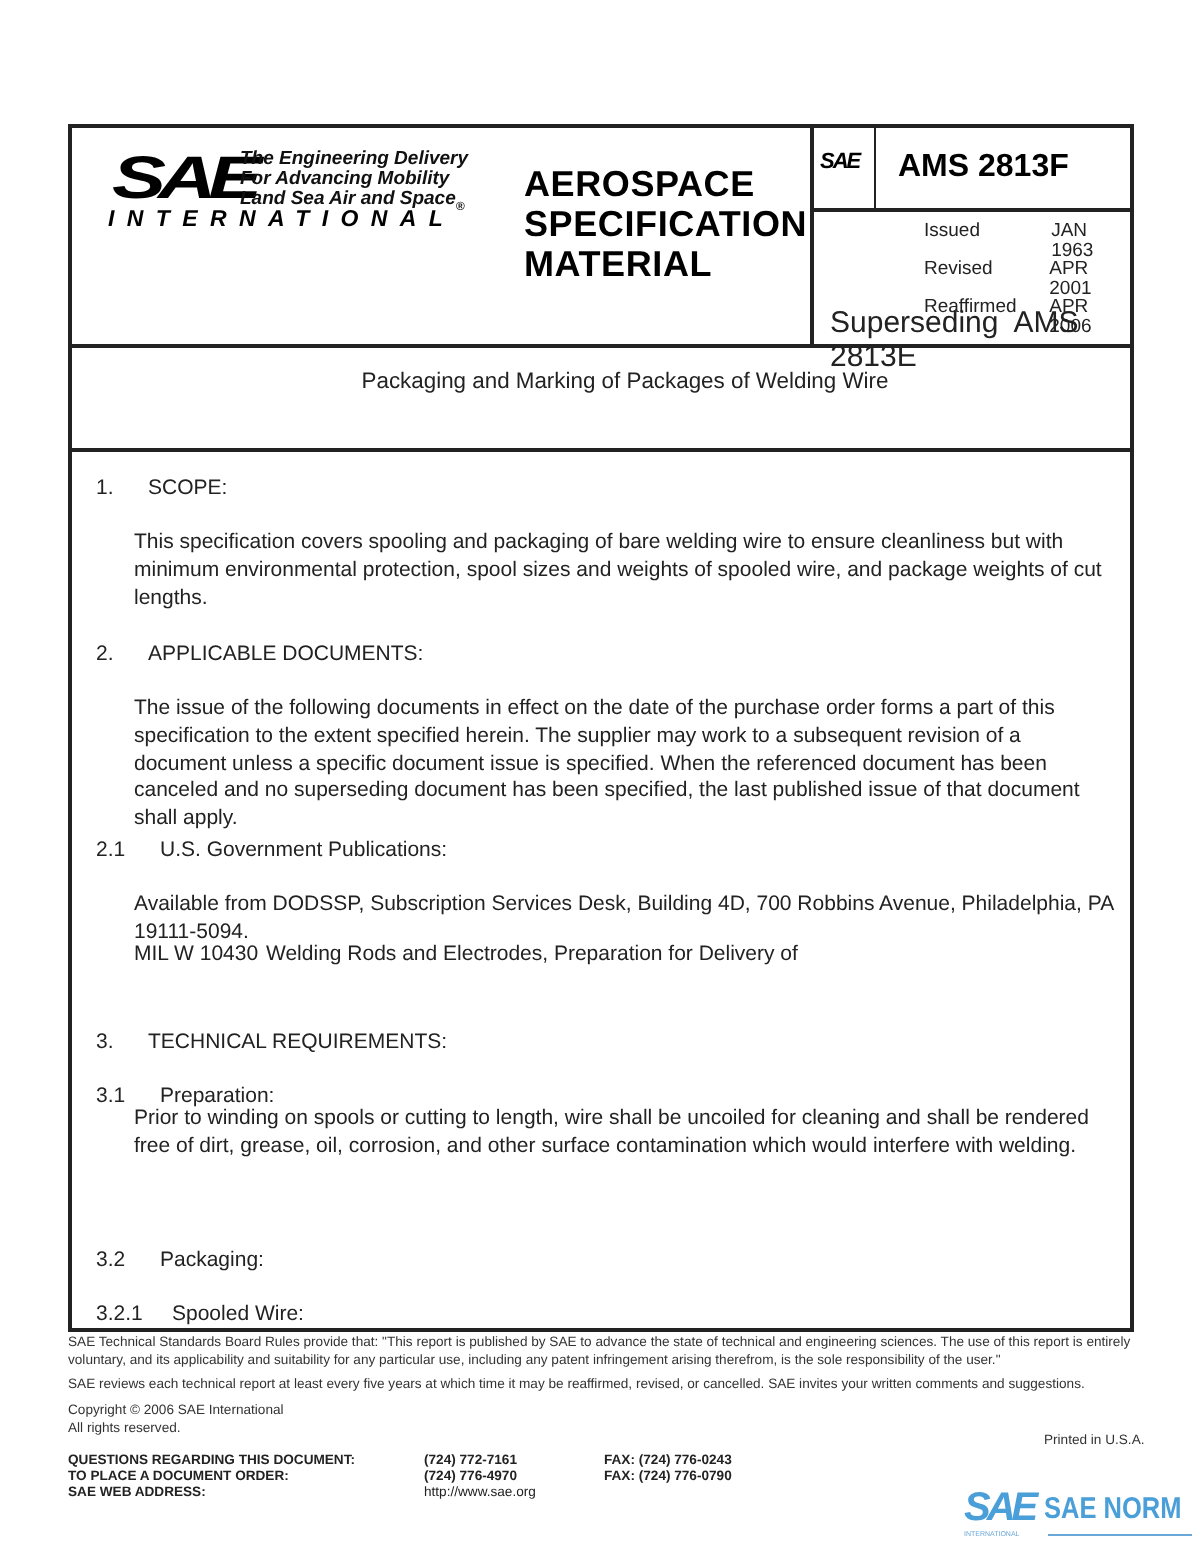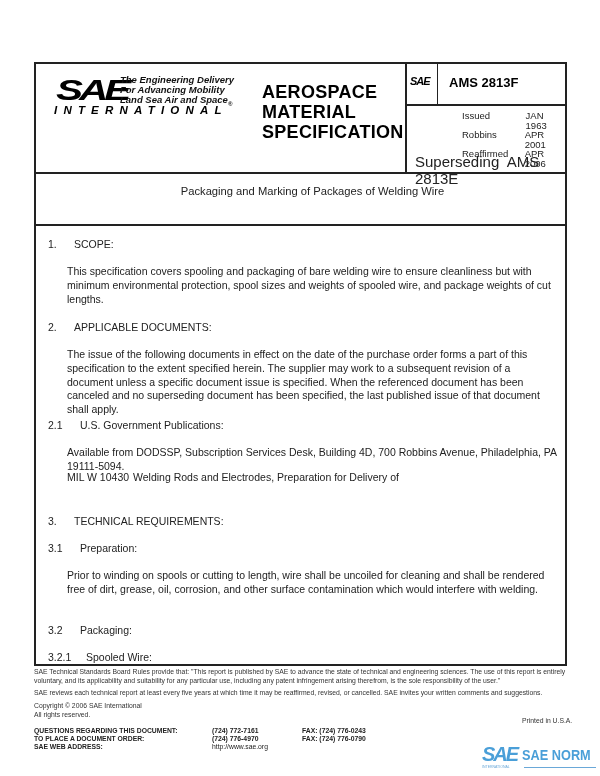--- a/index.html
+++ b/index.html
@@ -12,21 +12,21 @@
   .sae-big { position:absolute; left:20px; top:11px; font-size:30px; font-weight:bold; font-style:italic;
              letter-spacing:-3px; color:#000; transform:scaleX(1.35); transform-origin:left top; line-height:30px; }
   .tagline { position:absolute; left:84px; top:11px; font-size:9.5px; font-style:italic; font-weight:bold; line-height:10px; color:#111; }
   .intl { position:absolute; left:18px; top:40px; font-size:11.5px; font-style:italic; font-weight:bold; letter-spacing:6.2px; color:#000; }
   .address { position:absolute; left:12px; top:55px; font-size:8.4px; color:#222; white-space:nowrap; }
   .ams-title { position:absolute; left:226px; top:18px; font-size:18px; font-weight:bold; line-height:20px; color:#000; letter-spacing:0.3px; }
   .right-box { position:absolute; left:369px; top:0; width:160px; height:108px; border-left:2px solid #222; }
   .rb-top { position:absolute; left:0; top:0; width:160px; height:40px; border-bottom:2px solid #222; }
   .rb-sae { position:absolute; left:0; top:0; width:30px; height:40px; border-right:1.5px solid #222; }
   .rb-sae span { position:absolute; left:3px; top:11px; font-size:11px; font-weight:bold; font-style:italic; letter-spacing:-1px; color:#000; }
-  .rb-num { position:absolute; left:42px; top:11px; font-size:13px; font-weight:bold; color:#000; }
+  .rb-num { position:absolute; left:42px; top:11px; font-size:16px; font-weight:bold; color:#000; }
   .rb-dates { position:absolute; left:8px; top:47px; font-size:9.5px; line-height:9.5px; color:#222; }
   .rb-dates .row { display:flex;padding-left:47px; }
   .rb-dates .lbl { width:64px; }
   .rb-super { position:absolute; left:8px; top:89px; font-size:15px; color:#222; }
   .title-block { position:absolute; left:0; top:110px; width:529px; height:50px; border-bottom:2px solid #222; text-align:center; }
   .title-block div { font-size:11.2px; line-height:13px; color:#222;padding-left:24px; }
   .title-block .t1 { margin-top:11px; }
   .body { position:absolute; left:0; top:162px; width:529px; font-size:10.5px; color:#222; line-height:13.8px; }
   .h { position:absolute; left:12px; }
   .p { position:absolute; left:31px; width:490px; }
@@ -55,37 +55,37 @@
       <div class="sae-big">SAE</div>
       <div class="tagline">
         <div>The Engineering Delivery</div>
         <div>For Advancing Mobility</div>
         <div><span>Land Sea Air and Space</span><sub style="font-size:6px">®</sub></div>
       </div>
       <div class="intl">INTERNATIONAL</div>
     </div>
     <div class="ams-title">
       <div>AEROSPACE</div>
+      <div>SPECIFICATION</div>
       <div>MATERIAL</div>
-      <div>SPECIFICATION</div>
     </div>
     <div class="right-box">
       <div class="rb-top">
         <div class="rb-sae">
             <span>SAE</span>
           </div>
         <div class="rb-num">AMS 2813F</div>
       </div>
       <div class="rb-dates">
         <div class="row">
             <span class="lbl">Issued</span>
             <span>JAN 1963</span>
           </div>
         <div class="row">
-            <span class="lbl">Robbins</span>
+            <span class="lbl">Revised</span>
             <span>APR 2001</span>
           </div>
         <div class="row">
             <span class="lbl">Reaffirmed</span>
             <span>APR 2006</span>
           </div>
       </div>
       <div class="rb-super">
         <span>Superseding</span>&nbsp;
         <span>AMS 2813E</span>
@@ -104,21 +104,21 @@
     <div class="h" style="top:95px"><span class="num">2.</span><span>APPLICABLE DOCUMENTS:</span></div>
     <div class="p" style="top:122px">The issue of the following documents in effect on the date of the purchase order forms a part of this specification to the extent specified herein.  The supplier may work to a subsequent revision of a document unless a specific document issue is specified.  When the referenced document has been canceled and no superseding document has been specified, the last published issue of that document shall apply.</div>
 
     <div class="h" style="top:193px"><span class="num2">2.1</span><span>U.S. Government Publications:</span></div>
     <div class="p" style="top:220px">Available from DODSSP, Subscription Services Desk, Building 4D, 700 Robbins Avenue, Philadelphia, PA  19111-5094.</div>
     <div class="p" style="top:245px"><span style="display:inline-block;width:66px">MIL W 10430</span><span>Welding Rods and Electrodes, Preparation for Delivery of</span></div>
 
     <div class="h" style="top:289px"><span class="num">3.</span><span>TECHNICAL REQUIREMENTS:</span></div>
 
     <div class="h" style="top:316px"><span class="num2">3.1</span><span>Preparation:</span></div>
-    <div class="p" style="top:343px">Prior to winding on spools or cutting to length, wire shall be uncoiled for cleaning and shall be rendered free of dirt, grease, oil, corrosion, and other surface contamination which would interfere with welding.</div>
+    <div class="p" style="top:327px">Prior to winding on spools or cutting to length, wire shall be uncoiled for cleaning and shall be rendered free of dirt, grease, oil, corrosion, and other surface contamination which would interfere with welding.</div>
 
     <div class="h" style="top:398px"><span class="num2">3.2</span><span>Packaging:</span></div>
 
     <div class="h" style="top:425px"><span class="num3">3.2.1</span><span>Spooled Wire:</span></div>
   </div>
 </div>
 
 <div class="footer">
   <div class="f" style="top:0">SAE Technical Standards Board Rules provide that: "This report is published by SAE to advance the state of technical and engineering sciences.  The use of this report is entirely</div>
   <div class="f" style="top:8.6px">voluntary, and its applicability and suitability for any particular use, including any patent infringement arising therefrom, is the sole responsibility of the user."</div>

